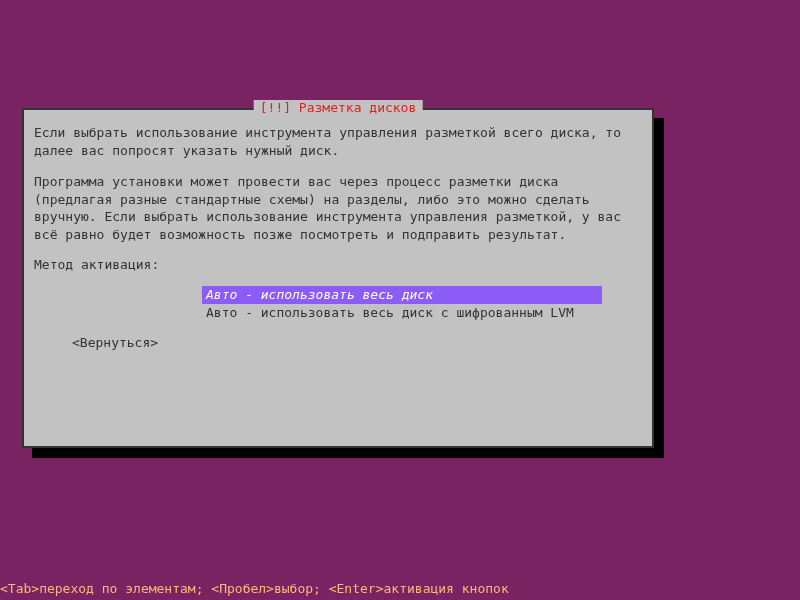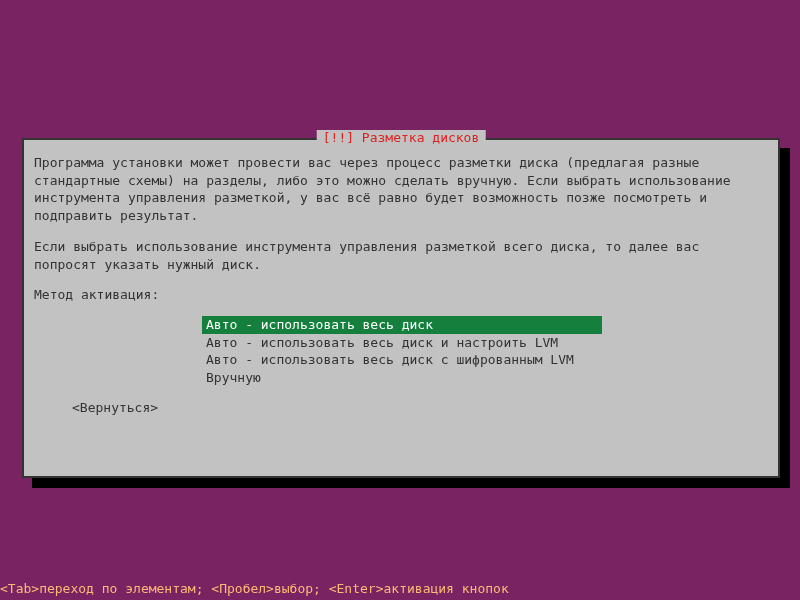--- a/index.html
+++ b/index.html
@@ -14,22 +14,21 @@
       font-family: 'DejaVu Sans Mono', 'Courier New', monospace;
       font-size: 13px;
       color: #333;
       position: relative;
       overflow: hidden;
     }
     .dialog-container {
       position: absolute;
       top: 108px;
       left: 22px;
-      width: 758px;
-      margin-top: 30px;
+      width: 632px;
     }
     .dialog-shadow {
       position: absolute;
       top: 10px;
       left: 10px;
       width: 100%;
       height: 100%;
       background: #000;
       z-index: 1;
     }
@@ -65,24 +64,25 @@
       margin-left: 168px;
       margin-bottom: 14px;
     }
     .menu-item {
       color: #333;
       padding: 0 4px;
       line-height: 1.35;
       white-space: pre;
     }
     .menu-item.selected {
-      background: #15803d;
+      background: #8b5cf6;
       color: #fff;
       display: inline-block;
       min-width: 400px;
+      font-style: italic;
     }
     .back-button {
       margin-left: 38px;
       color: #333;
       display: inline-block;
       text-align: right;
     }
     .status-bar {
       position: absolute;
       bottom: 2px;
@@ -93,26 +93,24 @@
       white-space: pre;
     }
   </style>
 </head>
 <body>
 
 <div class="dialog-container">
   <div class="dialog-shadow"></div>
   <div class="dialog">
     <div class="dialog-title">[!!] Разметка дисков</div>
+    <div class="body-text">Если выбрать использование инструмента управления разметкой всего диска, то далее вас попросят указать нужный диск.</div>
     <div class="body-text">Программа установки может провести вас через процесс разметки диска (предлагая разные стандартные схемы) на разделы, либо это можно сделать вручную. Если выбрать использование инструмента управления разметкой, у вас всё равно будет возможность позже посмотреть и подправить результат.</div>
-    <div class="body-text">Если выбрать использование инструмента управления разметкой всего диска, то далее вас попросят указать нужный диск.</div>
     <div class="method-label">Метод активация:</div>
     <div class="menu">
       <div class="menu-item selected">Авто - использовать весь диск</div>
-      <div class="menu-item">Авто - использовать весь диск и настроить LVM</div>
       <div class="menu-item">Авто - использовать весь диск с шифрованным LVM</div>
-      <div class="menu-item">Вручную</div>
     </div>
     <div class="back-button">&lt;Вернуться&gt;</div>
   </div>
 </div>
 
 <div class="status-bar">&lt;Tab&gt;переход по элементам; &lt;Пробел&gt;выбор; &lt;Enter&gt;активация кнопок</div>
 
 </body></html>

